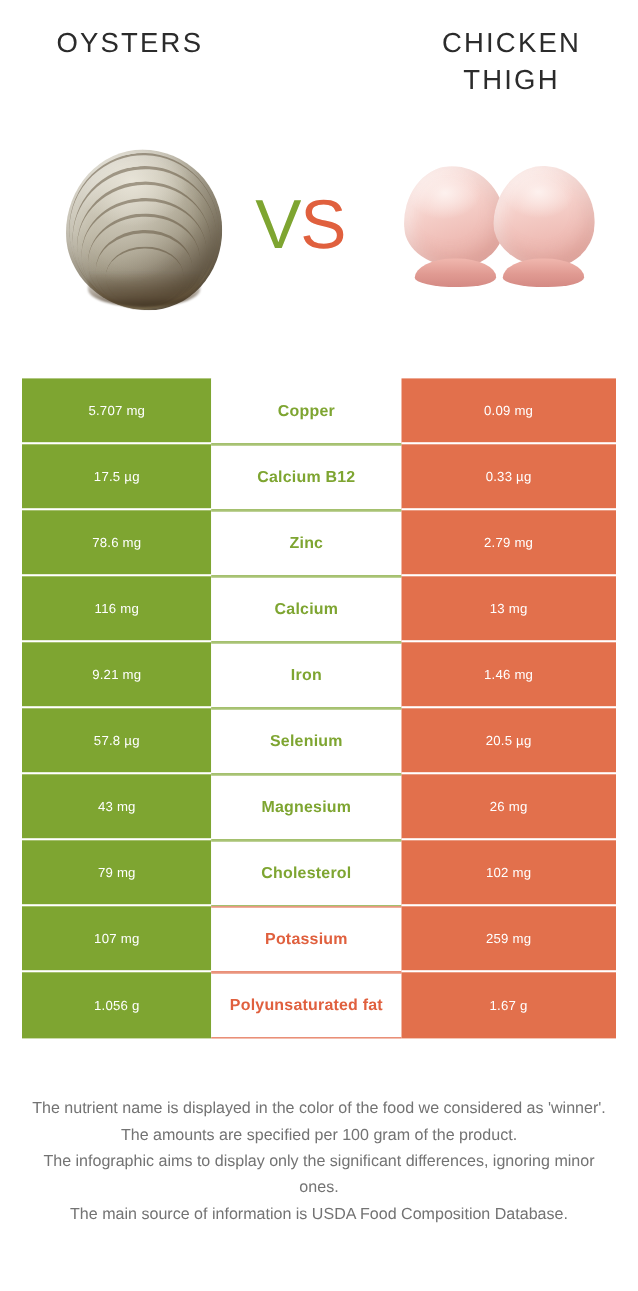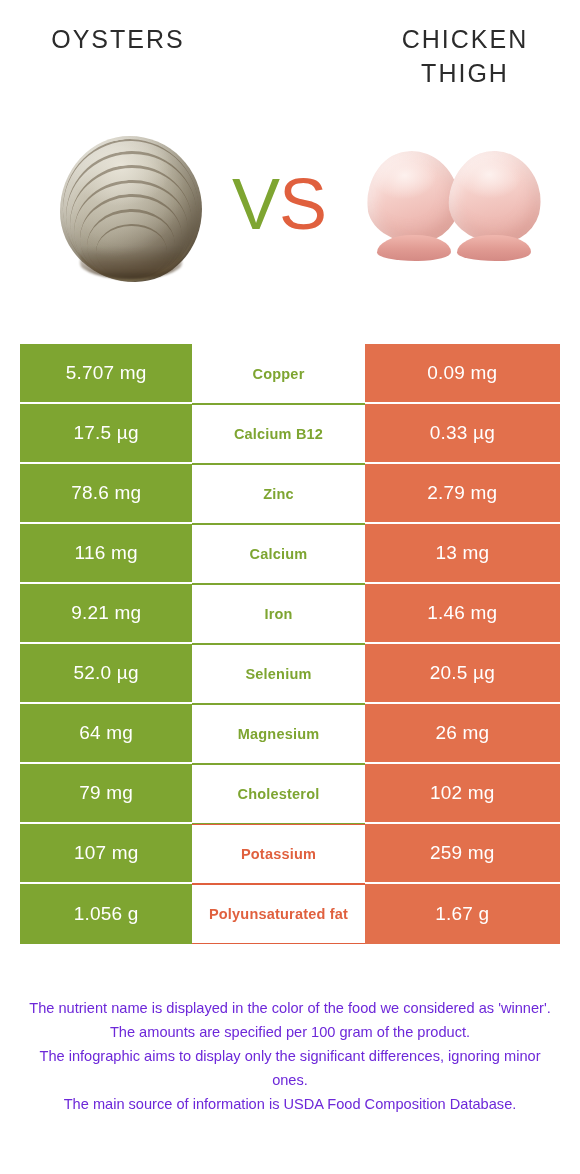--- a/index.html
+++ b/index.html
@@ -42,21 +42,21 @@
     text-align: center;
   }
   .title-right .tline2 { display: block; }
 
   
   .vs {
     position: absolute;
     left: 232px;
     top: 168px;
     font-family: "Liberation Sans", sans-serif;
-    font-size: 72px;
+    font-size: 63px;
     font-weight: 400;
     letter-spacing: -1px;
     line-height: 72px;
     user-select: none;
   }
   .vs .v { color: #7EA531; }
   .vs .s { color: #E0603E; }
 
   
   .food-img {
@@ -152,21 +152,21 @@
   .row {
     display: flex;
     height: 60px;
     box-sizing: border-box;
   }
   .cell {
     display: flex;
     align-items: center;
     justify-content: center;
     box-sizing: border-box;
-    font-size: 19px;
+    font-size: 12px;
     font-weight: 400;
     letter-spacing: 0.2px;
   }
   .cell-left {
     width: 180px;
     background: #7EA531;
     color: #ffffff;
     border-bottom: 2px solid #ffffff;
   }
   .cell-right {
@@ -198,21 +198,21 @@
   
   .footer {
     position: absolute;
     left: 22px;
     top: 996px;
     width: 536px;
     text-align: center;
     font-family: "Liberation Sans", sans-serif;
     font-size: 14.6px;
     line-height: 24px;
-    color: #6d28d9;
+    color: #737373;
   }
   .footer p { margin: 0; }
 </style>
 </head>
 <body>
 
 <div class="header">
 
   <div class="title title-left">Oysters</div>
 
@@ -272,27 +272,27 @@
     <div class="cell cell-right">13 mg</div>
   </div>
 
   <div class="row row-green">
     <div class="cell cell-left">9.21 mg</div>
     <div class="cell cell-mid">Iron</div>
     <div class="cell cell-right">1.46 mg</div>
   </div>
 
   <div class="row row-green">
-    <div class="cell cell-left">52.0 µg</div>
+    <div class="cell cell-left">57.8 µg</div>
     <div class="cell cell-mid">Selenium</div>
     <div class="cell cell-right">20.5 µg</div>
   </div>
 
   <div class="row row-green">
-    <div class="cell cell-left">64 mg</div>
+    <div class="cell cell-left">43 mg</div>
     <div class="cell cell-mid">Magnesium</div>
     <div class="cell cell-right">26 mg</div>
   </div>
 
   <div class="row row-green">
     <div class="cell cell-left">79 mg</div>
     <div class="cell cell-mid">Cholesterol</div>
     <div class="cell cell-right">102 mg</div>
   </div>
 

